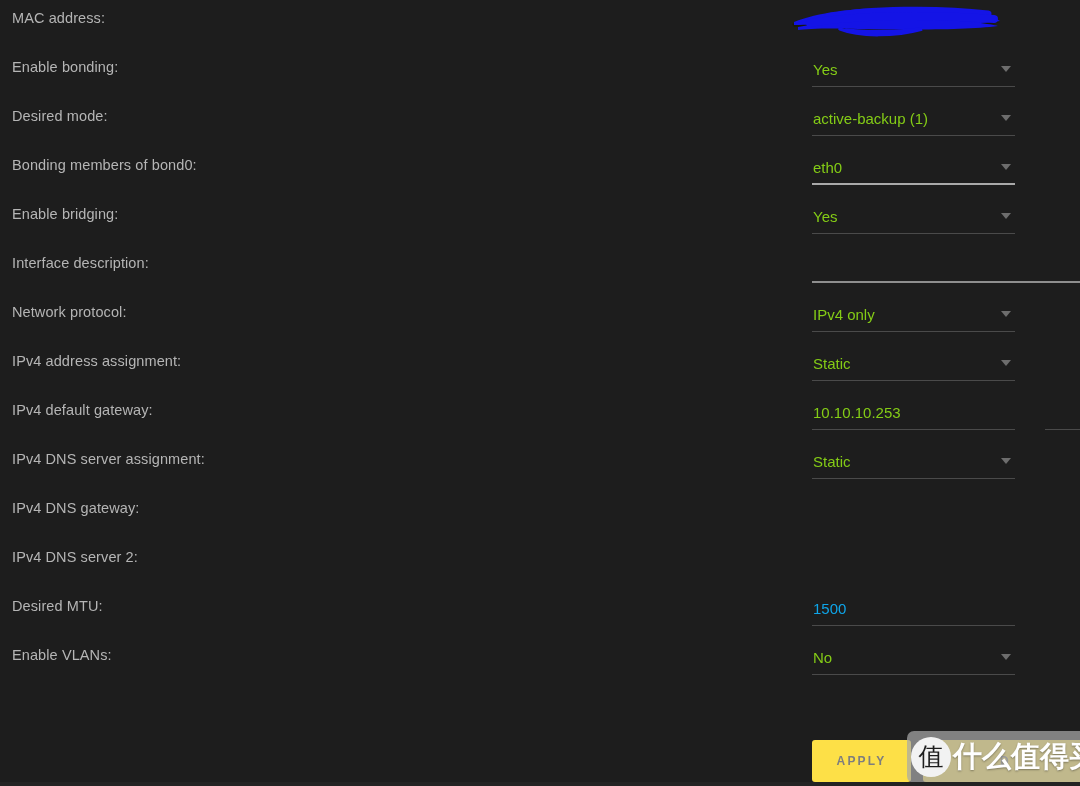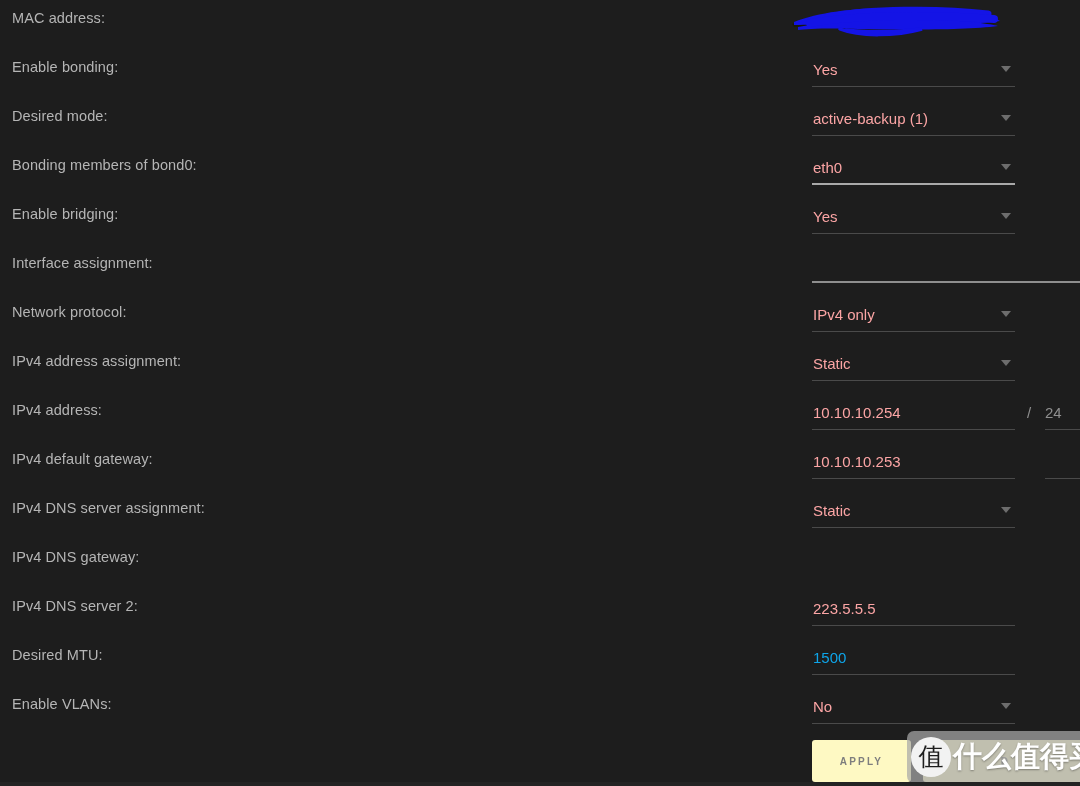--- a/index.html
+++ b/index.html
@@ -51,21 +51,21 @@
     top: 6px;
     width: 203px;
     height: 32px;
   }
 
   .control .value {
     position: absolute;
     left: 1px;
     top: 6px;
     font-size: 15px;
-    color: #fca5a5;
+    color: #84cc16;
     white-space: nowrap;
   }
 
   .control .value.blue { color: #0ea5e9; }
 
   .control .caret {
     position: absolute;
     right: 4px;
     top: 11px;
     width: 0; height: 0;
@@ -149,23 +149,23 @@
     position: absolute;
     left: 812px;
     top: 740px;
     height: 42px;
   }
   .btn {
     position: absolute;
     top: 0;
     height: 42px;
     border-radius: 3px;
-    background: #fef9c3;
+    background: #fde047;
     color: #7e7e7e;
-    font-size: 10px;
+    font-size: 12px;
     letter-spacing: 2.2px;
     font-weight: 600;
     display: flex;
     align-items: center;
     justify-content: center;
     border: none;
     font-family: "Liberation Sans", sans-serif;
     white-space: nowrap;
     cursor: pointer;
   }
@@ -261,21 +261,21 @@
       </div>
       <div class="row">
         <div class="label">Enable bridging:</div>
         <div class="control">
           <span class="value">Yes</span>
           <span class="caret"></span>
           <span class="underline"></span>
         </div>
       </div>
       <div class="row">
-        <div class="label">Interface assignment:</div>
+        <div class="label">Interface description:</div>
         <div class="control wide">
           <span class="underline"></span>
         </div>
       </div>
       <div class="row">
         <div class="label">Network protocol:</div>
         <div class="control">
           <span class="value">IPv4 only</span>
           <span class="caret"></span>
           <span class="underline"></span>
@@ -283,32 +283,20 @@
       </div>
       <div class="row">
         <div class="label">IPv4 address assignment:</div>
         <div class="control">
           <span class="value">Static</span>
           <span class="caret"></span>
           <span class="underline"></span>
         </div>
       </div>
       <div class="row">
-        <div class="label">IPv4 address:</div>
-        <div class="control">
-          <span class="value">10.10.10.254</span>
-          <span class="underline"></span>
-        </div>
-        <div class="suffix">
-          <span class="slash">/</span>
-          <span class="value">24</span>
-          <span class="underline"></span>
-        </div>
-      </div>
-      <div class="row">
         <div class="label">IPv4 default gateway:</div>
         <div class="control">
           <span class="value">10.10.10.253</span>
           <span class="underline"></span>
         </div>
         <div class="edge-field">
           <span class="underline"></span>
         </div>
       </div>
       <div class="row">
@@ -317,24 +305,20 @@
           <span class="value">Static</span>
           <span class="caret"></span>
           <span class="underline"></span>
         </div>
       </div>
       <div class="row">
         <div class="label">IPv4 DNS gateway:</div>
       </div>
       <div class="row">
         <div class="label">IPv4 DNS server 2:</div>
-        <div class="control">
-          <span class="value">223.5.5.5</span>
-          <span class="underline"></span>
-        </div>
       </div>
       <div class="row">
         <div class="label">Desired MTU:</div>
         <div class="control">
           <span class="value blue">1500</span>
           <span class="underline"></span>
         </div>
       </div>
       <div class="row">
         <div class="label">Enable VLANs:</div>

